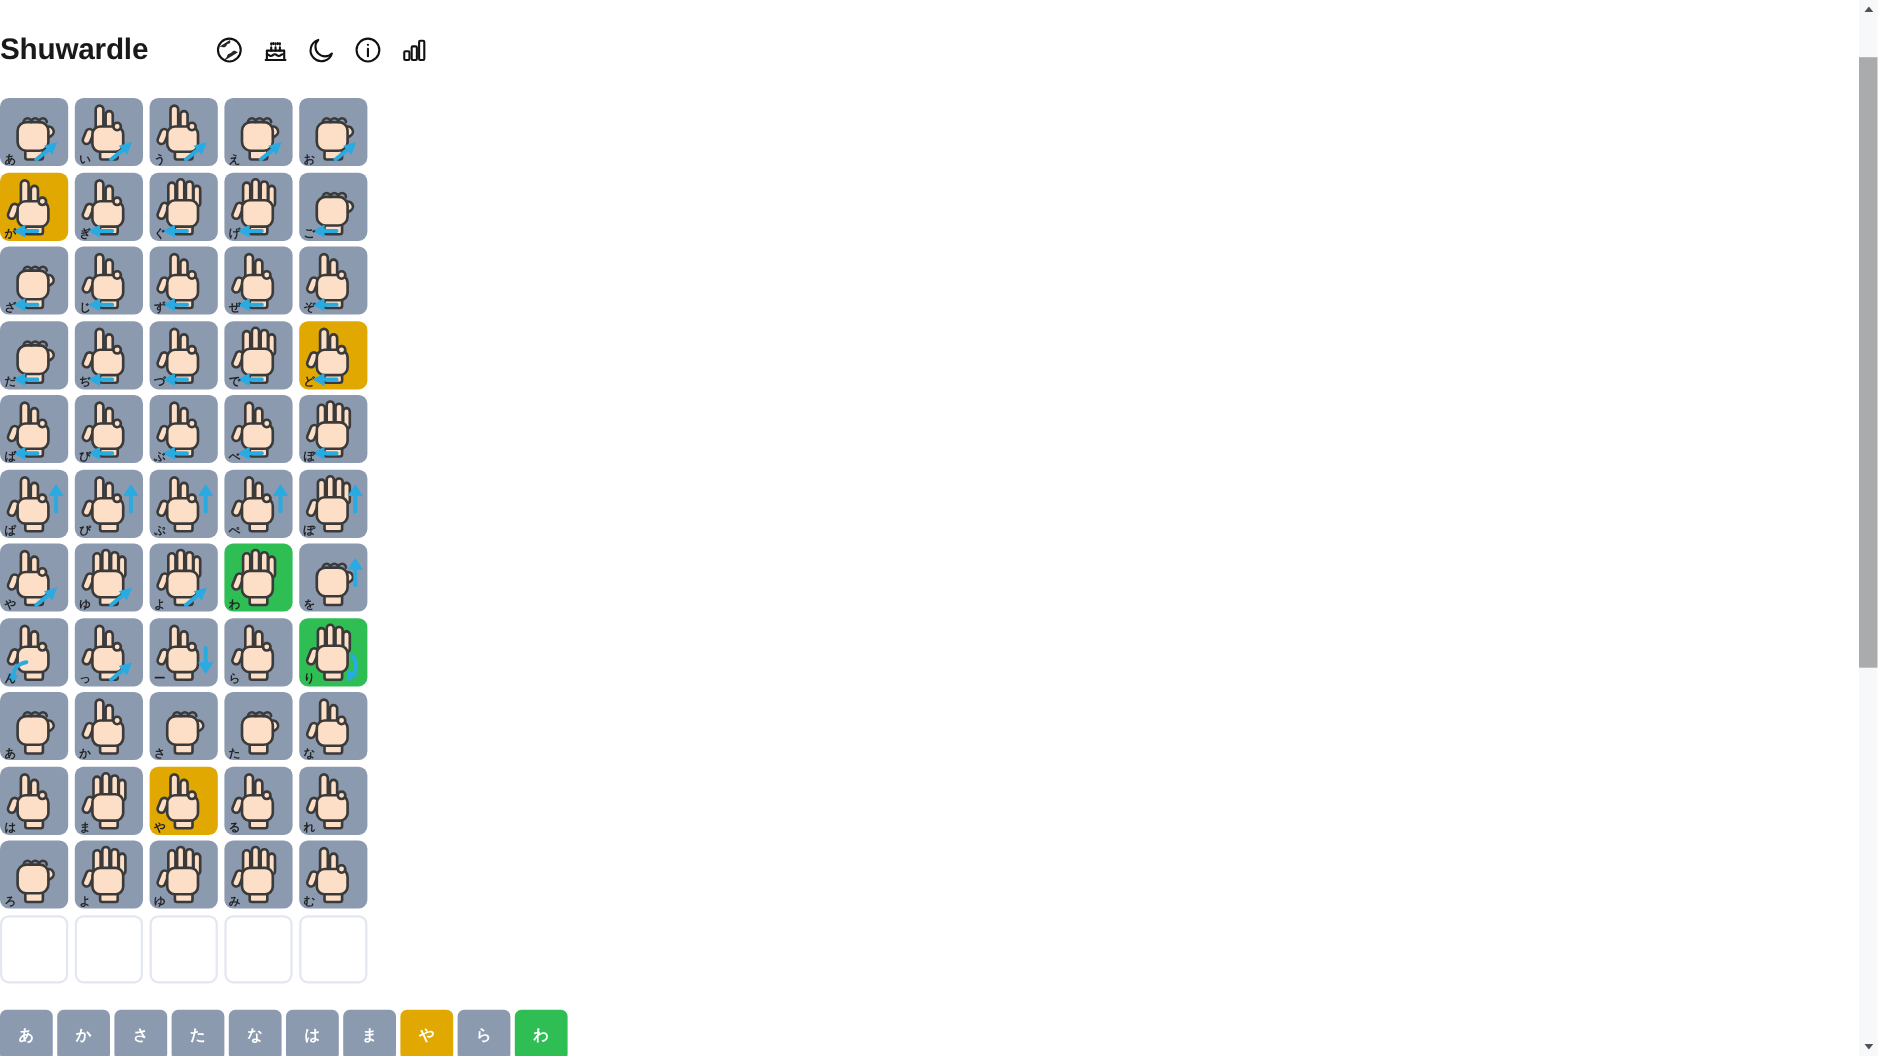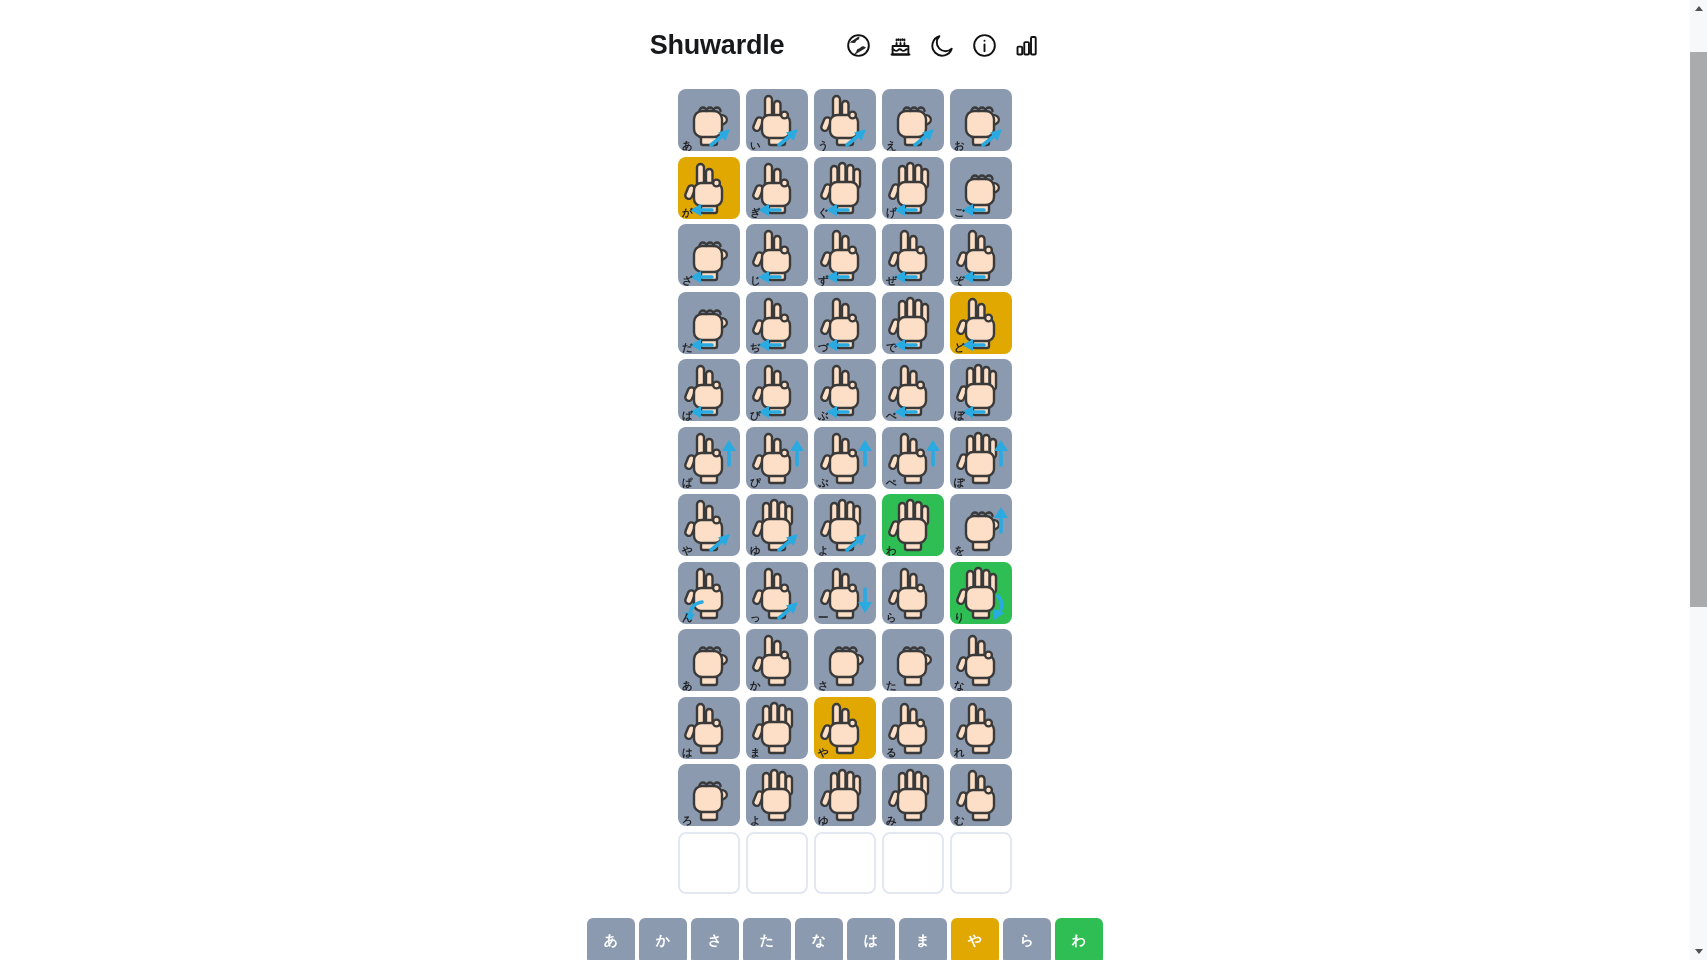--- a/index.html
+++ b/index.html
@@ -1,20 +1,20 @@
 <!DOCTYPE html>
 <html style="--absent: #8c9ab0; --present: #e0a800; --correct: #2fbe54; --arrow: #29abe2; --skin: #fcdfc6; --outline: #3a3a3a;"><head>
 <meta charset="utf-8">
 <style>
   html,body{margin:0;padding:0;}
   body{
     width:1707px;height:960px;overflow:hidden;background:#ffffff;
     font-family:"Liberation Sans","DejaVu Sans",sans-serif;position:relative;
   }
-  .content{width:1690px;height:960px;display:flex;flex-direction:column;align-items:center;}
+  .content{width:1690px;height:960px;display:flex;flex-direction:column;align-items:flex-start;}
   
   .header{display:flex;align-items:center;justify-content:center;gap:60px;padding-top:30px;}
   .title{font-size:27px;font-weight:700;color:#18191b;margin:0;letter-spacing:-.2px;}
   .icon-row{display:flex;align-items:center;gap:14px;}
   .icon-btn{width:28px;height:28px;border:none;background:transparent;padding:0;cursor:pointer;display:flex;align-items:center;justify-content:center;}
   .icon-btn svg{width:27px;height:27px;stroke:#111;fill:none;stroke-width:1.7;stroke-linecap:round;stroke-linejoin:round;}
   
   .board{display:flex;flex-direction:column;gap:5.5px;margin-top:28px;}
   .row{display:flex;gap:6px;}
   .tile{

